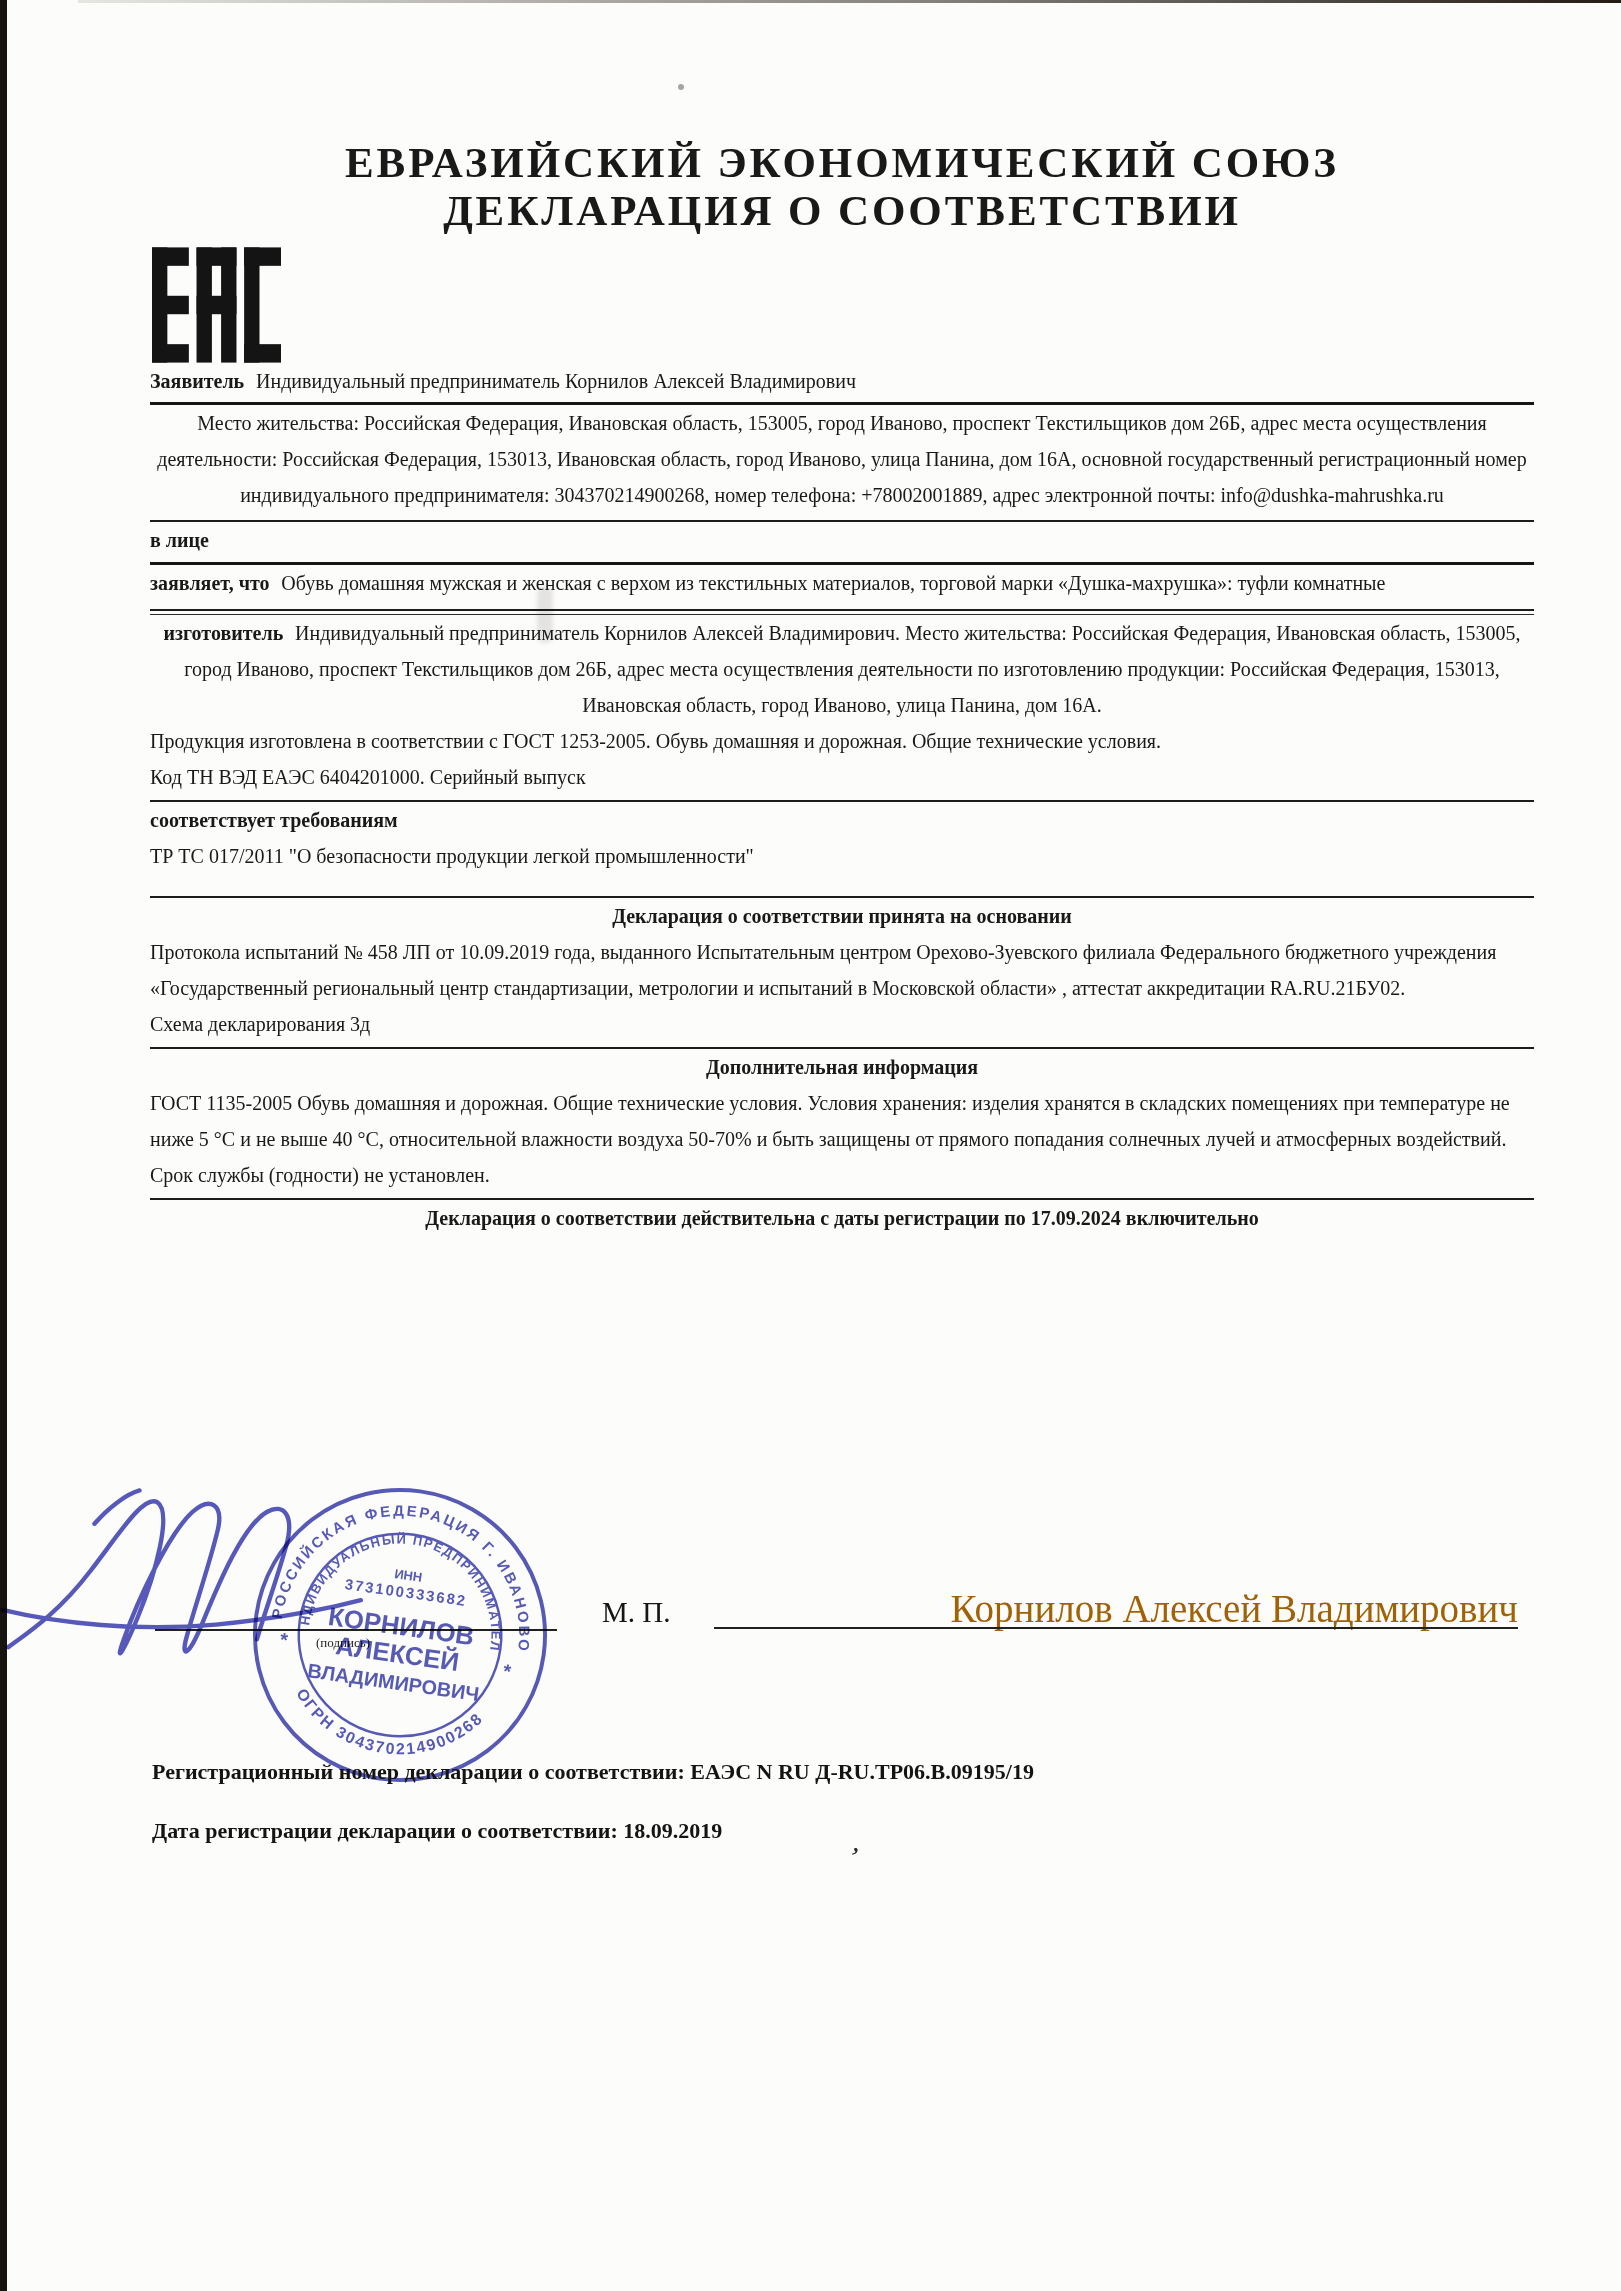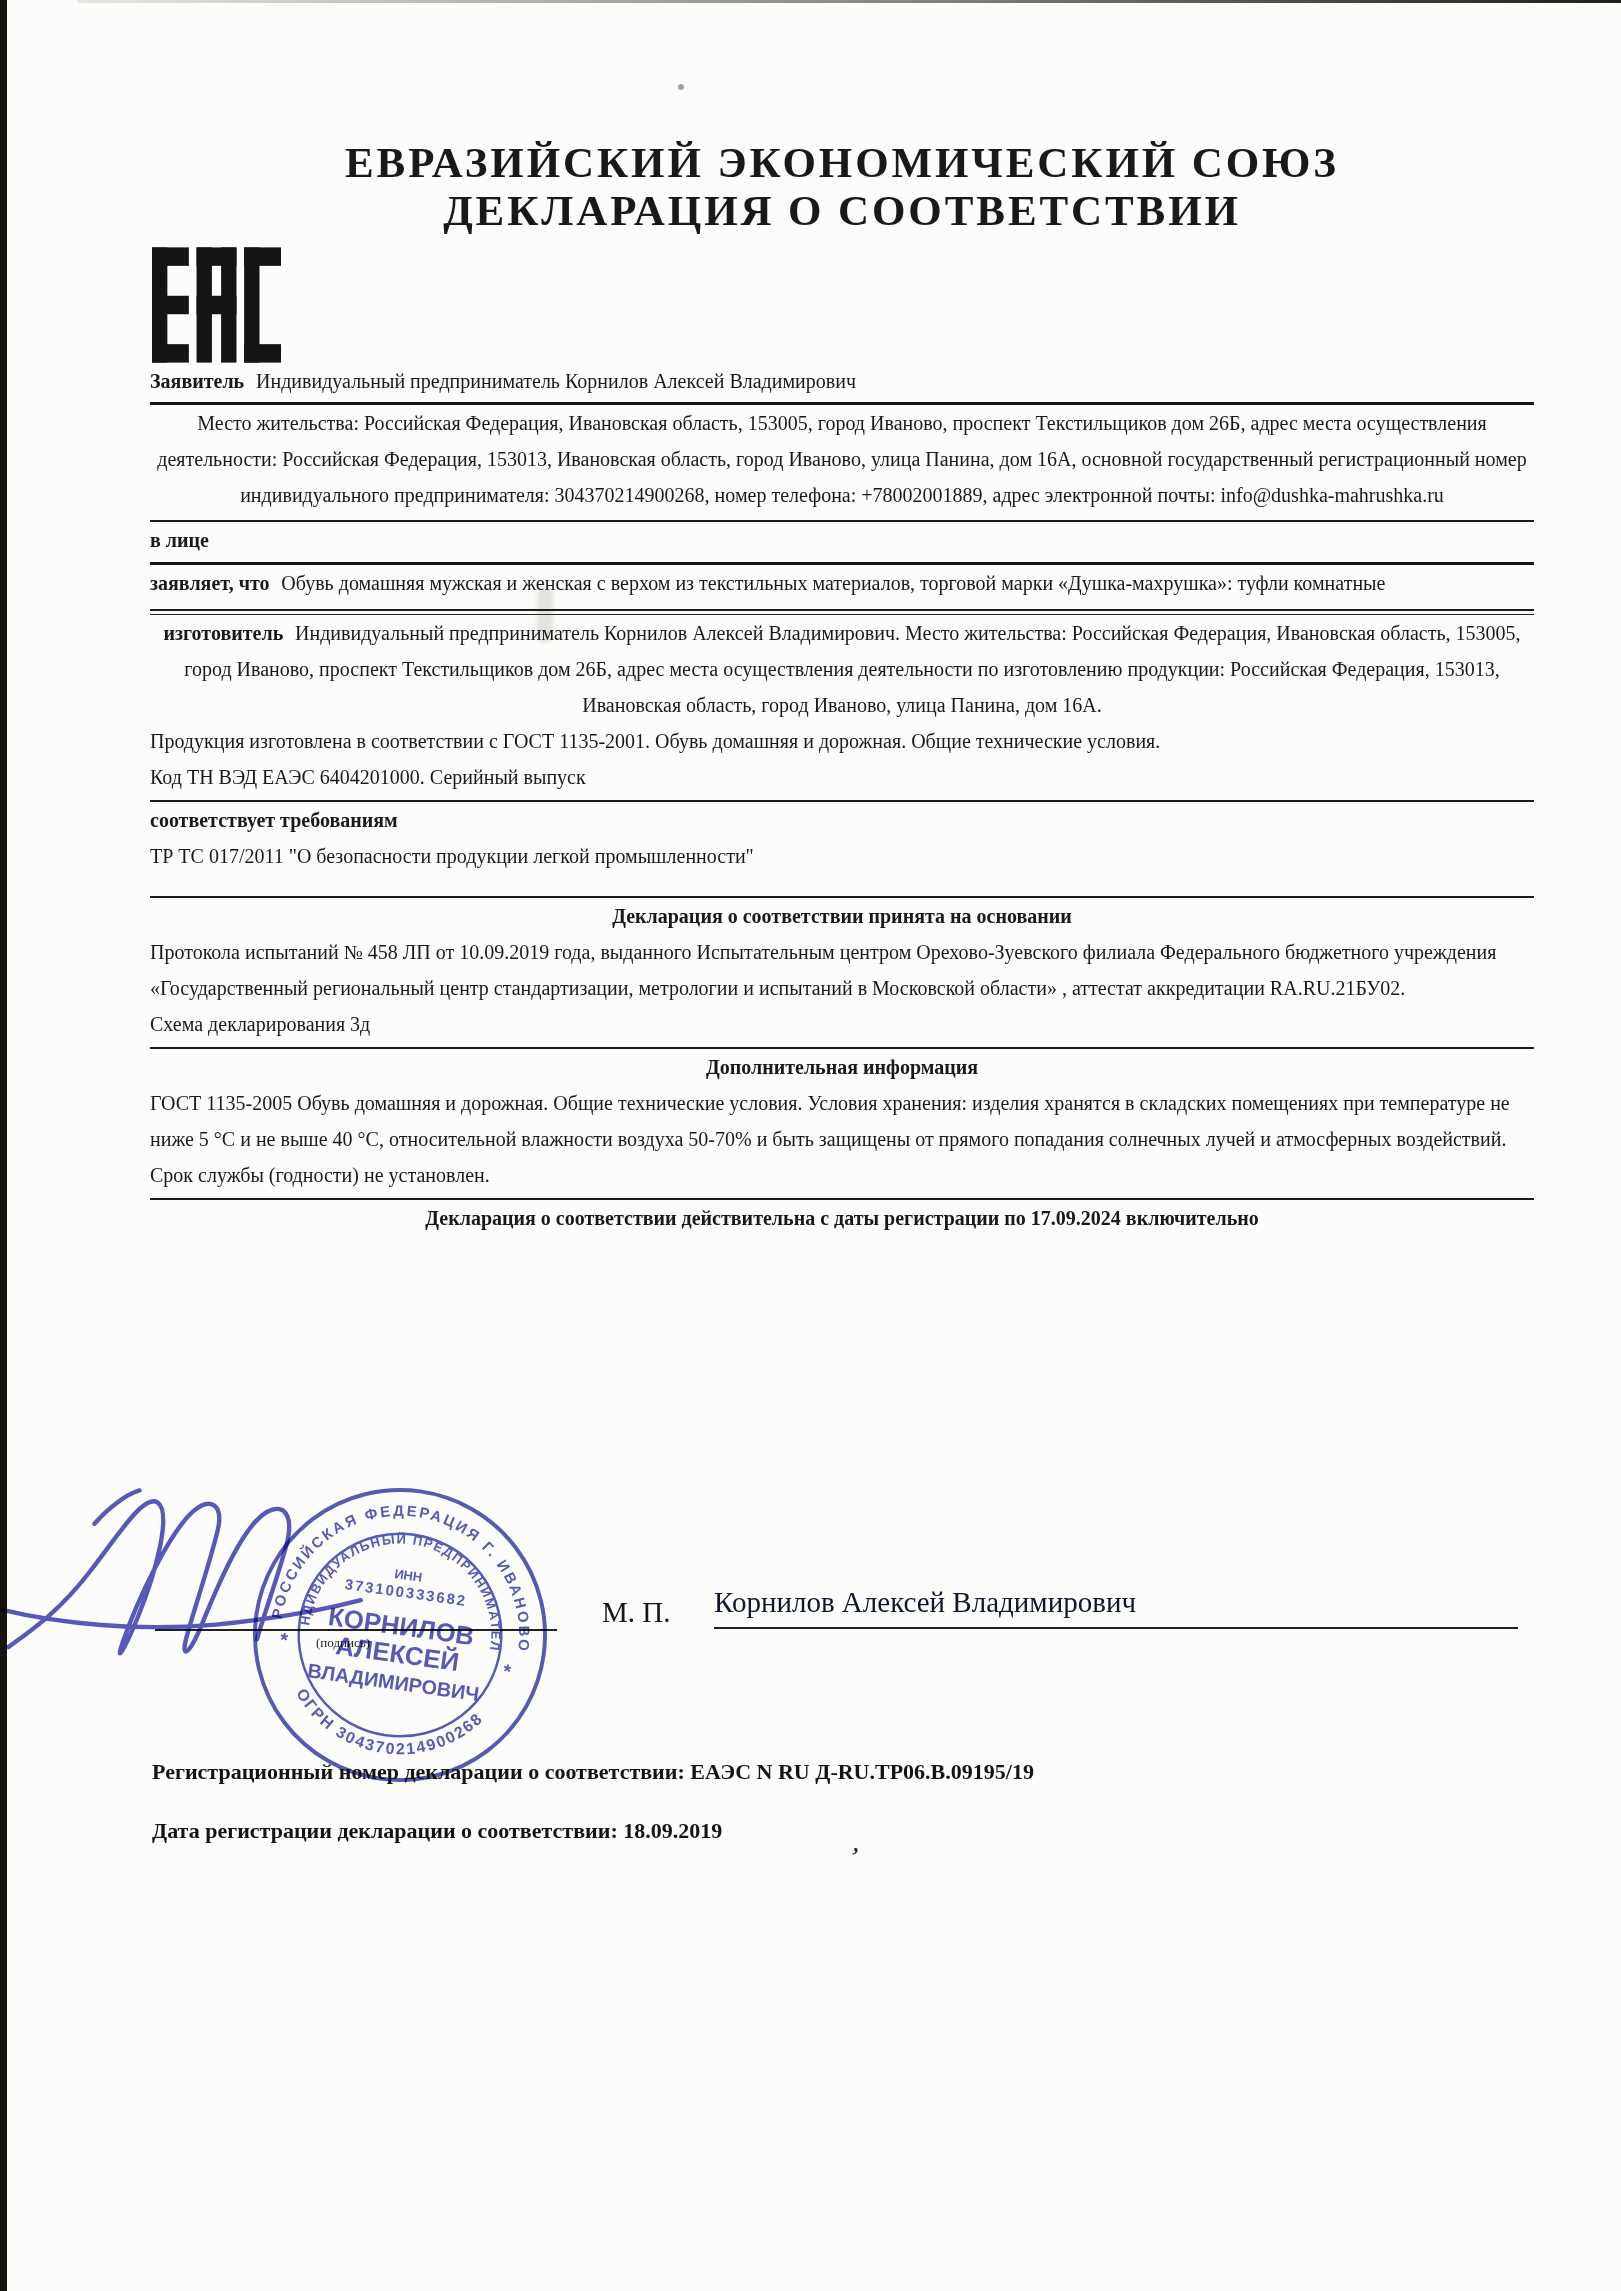--- a/index.html
+++ b/index.html
@@ -34,21 +34,21 @@
   .rule-dbl{border-top:2px solid #1c1c1c;border-bottom:1px solid #2a2a2a;height:2.9px;}
 
   .mt3{margin-top:2.9px;} .mt5{margin-top:4.9px;} .mt6{margin-top:5.9px;}
   .mt7{margin-top:6.9px;text-align:center;} .mt8{margin-top:7.8px;} .mt9{margin-top:8.8px;}
   .mt14{margin-top:13.7px;} .mt22{margin-top:21.6px;}
 
   
   .sigline{position:absolute;border-top:2px solid #202020;}
   .sig-caption{position:absolute;font-size:13px;color:#1d1d1d;text-align:center;}
   .mp{position:absolute;font-size:29px;color:#161616;}
-  .fio-name{position:absolute;font-size:29px;text-align:left;color:#0f172a;}
+  .fio-name{position:absolute;font-size:39px;text-align:right;color:#a16207;}
   .reg{position:absolute;left:152px;width:1384px;font-size:22px;font-weight:bold;color:#141414;}
   .reg .num{white-space:nowrap;}
   .stamp{position:absolute;left:251px;top:1486px;width:298px;height:298px;
     transform:rotate(8deg);opacity:.86;mix-blend-mode:multiply;}
   .autograph{position:absolute;left:0;top:1465px;width:608px;height:235px;
     opacity:.88;mix-blend-mode:multiply;}
 </style>
 </head>
 <body>
 
@@ -87,21 +87,21 @@
     <p class="mt7">Место жительства: Российская Федерация, Ивановская область, 153005, город Иваново, проспект Текстильщиков дом 26Б, адрес места осуществления деятельности: Российская Федерация, 153013, Ивановская область, город Иваново, улица Панина, дом 16А, основной государственный регистрационный номер индивидуального предпринимателя: 304370214900268, номер телефона: +78002001889, адрес электронной почты: info@dushka-mahrushka.ru</p>
     <hr class="rule mt7">
 
     <p class="b mt6">в лице</p>
     <hr class="rule rule-thick mt5">
 
     <p class="mt9"><span class="lbl">заявляет, что</span><span>Обувь домашняя мужская и женская с верхом из текстильных материалов, торговой марки «Душка-махрушка»:  туфли комнатные</span></p>
     <hr class="rule rule-dbl mt8">
 
     <p class="just mt7"><span class="lbl">изготовитель</span><span>Индивидуальный предприниматель Корнилов Алексей Владимирович. Место жительства: Российская Федерация, Ивановская область, 153005, город Иваново, проспект Текстильщиков дом 26Б, адрес места осуществления деятельности по изготовлению продукции: Российская Федерация, 153013, Ивановская область, город Иваново, улица Панина, дом 16А.</span></p>
-    <p class="just">Продукция изготовлена в соответствии с ГОСТ 1135-2001. Обувь домашняя и дорожная. Общие технические условия.</p>
+    <p class="just">Продукция изготовлена в соответствии с ГОСТ 1253-2005. Обувь домашняя и дорожная. Общие технические условия.</p>
     <p>Код ТН ВЭД ЕАЭС 6404201000. Серийный выпуск</p>
     <hr class="rule mt5">
 
     <p class="b mt9">соответствует требованиям</p>
     <p class="mt9">ТР ТС 017/2011 "О безопасности продукции легкой промышленности"</p>
     <hr class="rule mt22">
 
     <p class="b mt7">Декларация о соответствии принята на основании</p>
     <p class="mt14">Протокола испытаний № 458 ЛП  от 10.09.2019 года, выданного Испытательным центром Орехово-Зуевского филиала Федерального бюджетного учреждения «Государственный региональный центр стандартизации, метрологии и испытаний в Московской области» , аттестат аккредитации RA.RU.21БУ02.</p>
     <p>Схема декларирования 3д</p>

